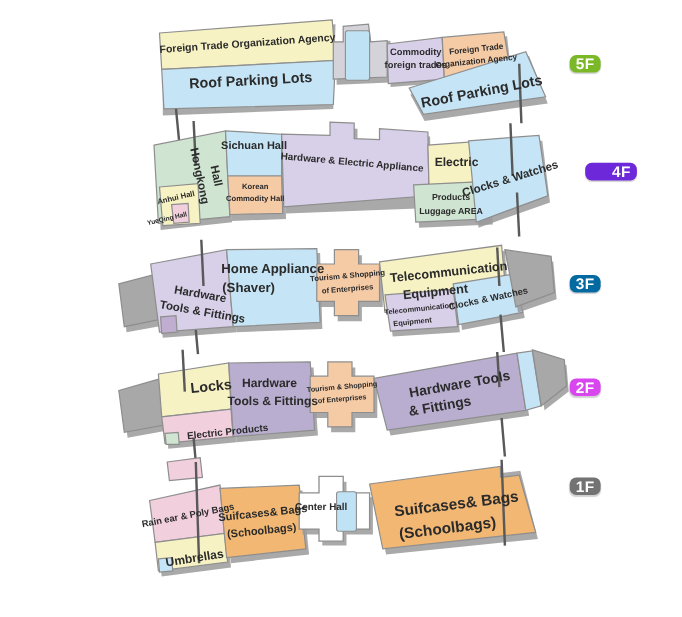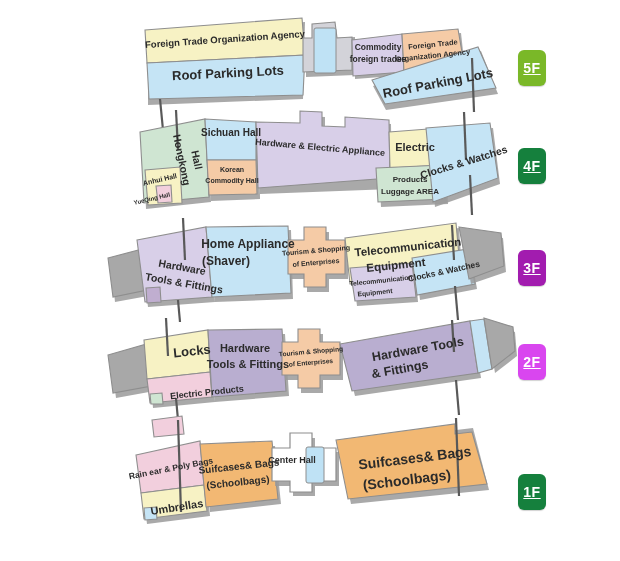--- a/index.html
+++ b/index.html
@@ -2,25 +2,24 @@
 <html><head>
 <meta charset="utf-8">
 <style>
   html,body{margin:0;padding:0;background:#ffffff;}
   body{
     width:620px;height:561px;position:relative;overflow:hidden;
     font-family:"Liberation Sans", sans-serif;
   }
   #map-root{position:absolute;left:0;top:0;width:620px;height:561px;}
   .floor-badge{
-    position:absolute;width:28px;height:36px;border-radius:6px;
-    display:flex;align-items:center;justify-content:center;
+    position:absolute;width:28px;height:16px;border-radius:6px;
+    display:flex;align-items:flex-end;justify-content:center;
     color:#ffffff;font-weight:bold;font-size:14px;letter-spacing:.5px;
     box-shadow:0 1px 1px rgba(0,0,0,.18);
-    text-decoration:underline;
   }
   svg{display:block;}
   .zlabel{
     font-family:"Liberation Sans", sans-serif;
     fill:#2b2b2b;font-weight:bold;
     text-anchor:middle;dominant-baseline:middle;
     paint-order:stroke;
   }
   .zone{stroke:#8e8e8e;stroke-width:1.1;}
   .shadow{fill:#9a9a9a;opacity:.85;}
@@ -205,26 +204,26 @@
       <text class="zlabel" x="292" y="461" font-size="9">Center Hall</text>
       <text class="zlabel" x="415" y="459" font-size="14" transform="rotate(-7 415 459)">Suifcases&amp; Bags</text>
       <text class="zlabel" x="407" y="481" font-size="14" transform="rotate(-7 407 481)">(Schoolbags)</text>
     </g>
 
   </svg>
 
   <div class="floor-badge" style="left:518px;top:50px;background:#7ab828;">
     <span>5F</span>
   </div>
-  <div class="floor-badge" style="left:518px;top:148px;background:#15803d;">
+  <div class="floor-badge" style="left:532px;top:148px;background:#6d28d9;padding-left:19px;">
     <span>4F</span>
   </div>
-  <div class="floor-badge" style="left:518px;top:250px;background:#a21caf;">
+  <div class="floor-badge" style="left:518px;top:250px;background:#0369a1;">
     <span>3F</span>
   </div>
   <div class="floor-badge" style="left:518px;top:344px;background:#d946ef;">
     <span>2F</span>
   </div>
-  <div class="floor-badge" style="left:518px;top:434px;background:#15803d;margin-top:40px;">
+  <div class="floor-badge" style="left:518px;top:434px;background:#737373;">
     <span>1F</span>
   </div>
 
 </div>
 
 </body></html>

